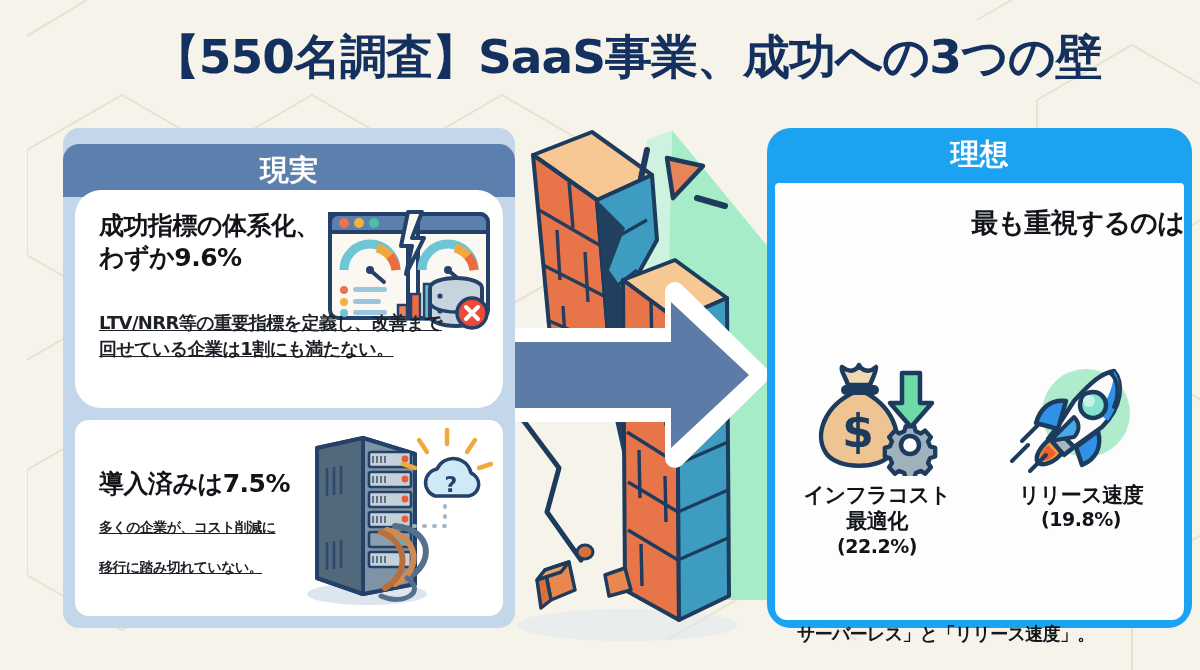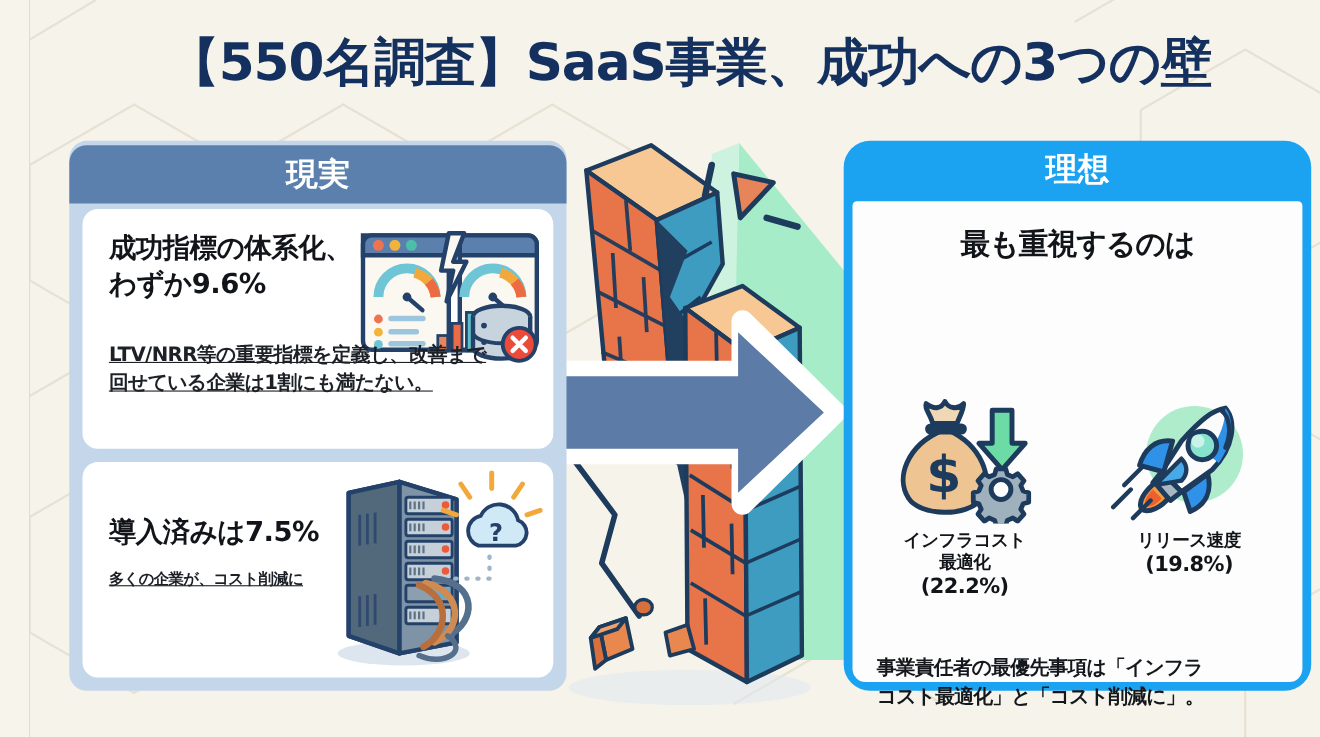--- a/index.html
+++ b/index.html
@@ -51,41 +51,41 @@
     left: 36px;
     top: 128px;
     width: 452px;
     height: 500px;
     background: #c3d6ea;
     border-radius: 16px;
   }
   .panel-left-head {
     position: absolute;
     left: 0;
-    top: 4px;
+    top: 16px;
     width: 452px;
     height: 53px;
     background: #5c80ad;
     border-radius: 16px 16px 0 0;
     color: #ffffff;
     font-size: 29px;
     font-weight: 700;
     display: flex;
     align-items: center;
     justify-content: center;
     font-family: Liberation Sans, sans-serif;
   }
 
   .card {
     position: absolute;
     background: #ffffff;
     border-radius: 14px;
     overflow: hidden;
   }
-  .card-1 { left: 12px; top: 62px; width: 428px; height: 218px; }
+  .card-1 { left: 12px; top: 62px; width: 428px; height: 218px; border-radius: 26px; }
   .card-2 { left: 12px; top: 292px; width: 428px; height: 196px; }
 
   .card-head {
     position: absolute;
     left: 24px;
     top: 20px;
     width: 250px;
     font-size: 25px;
     font-weight: 700;
     line-height: 1.28;
@@ -155,21 +155,21 @@
     width: 409px;
     height: 437px;
     background: #fdfdfd;
     border-radius: 4px 4px 12px 12px;
   }
   .right-heading {
     position: absolute;
     left: 0;
     top: 22px;
     width: 409px;
-    text-align: center;
+    text-align: right;
     font-size: 27px;
     font-weight: 700;
     line-height: 1.36;
     color: #111418;
     font-family: "DejaVu Sans", "Liberation Sans", sans-serif;
     letter-spacing: -0.8px;
   }
   .right-icons {
     position: absolute;
     left: 0;
@@ -179,21 +179,21 @@
   }
   .right-icon-col {
     width: 204px;
     display: flex;
     flex-direction: column;
     align-items: center;
   }
   .right-icon-label {
     margin-top: 6px;
     text-align: center;
-    font-size: 16px;
+    font-size: 21px;
     font-weight: 700;
     line-height: 1.26;
     color: #111418;
     font-family: Liberation Serif, serif;
     letter-spacing: -0.5px;
   }
   .right-icon-pct {
     font-size: 19px;
     font-weight: 700;
     color: #111418;
@@ -473,20 +473,21 @@
         </g>
       </svg>
 
       <div class="card-head">
         <br>
         <span>導入済みは7.5%</span>
       </div>
       <div class="card-body">
         <span>多くの企業が、コスト削減に</span><br>
         <br>
+        <span>移行に踏み切れていない。</span>
       </div>
     </div>
   </div>
 
   <div class="panel-right">
     <div class="panel-right-head">理想</div>
     <div class="panel-right-inner">
 
       <div class="right-heading">
         <span>最も重視するのは</span><br>
@@ -545,19 +546,19 @@
             </g>
           </svg>
           <div class="right-icon-label">
             <span>リリース速度</span>
           </div>
           <div class="right-icon-pct">(19.8%)</div>
         </div>
       </div>
 
       <div class="right-footer">
-        <span>事業責任者の最優先事項は「インフラ</span><br>
-        <span>コスト最適化」と「コスト削減に」。</span>
+        <br>
+        <span>サーバーレス」と「リリース速度」。</span>
       </div>
     </div>
   </div>
 
 </div>
 
 </body></html>

